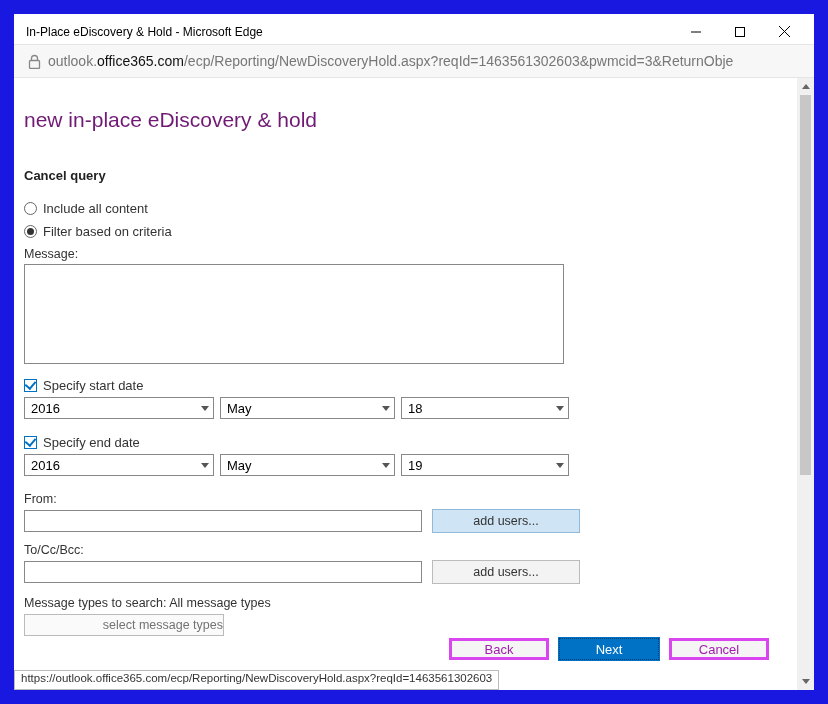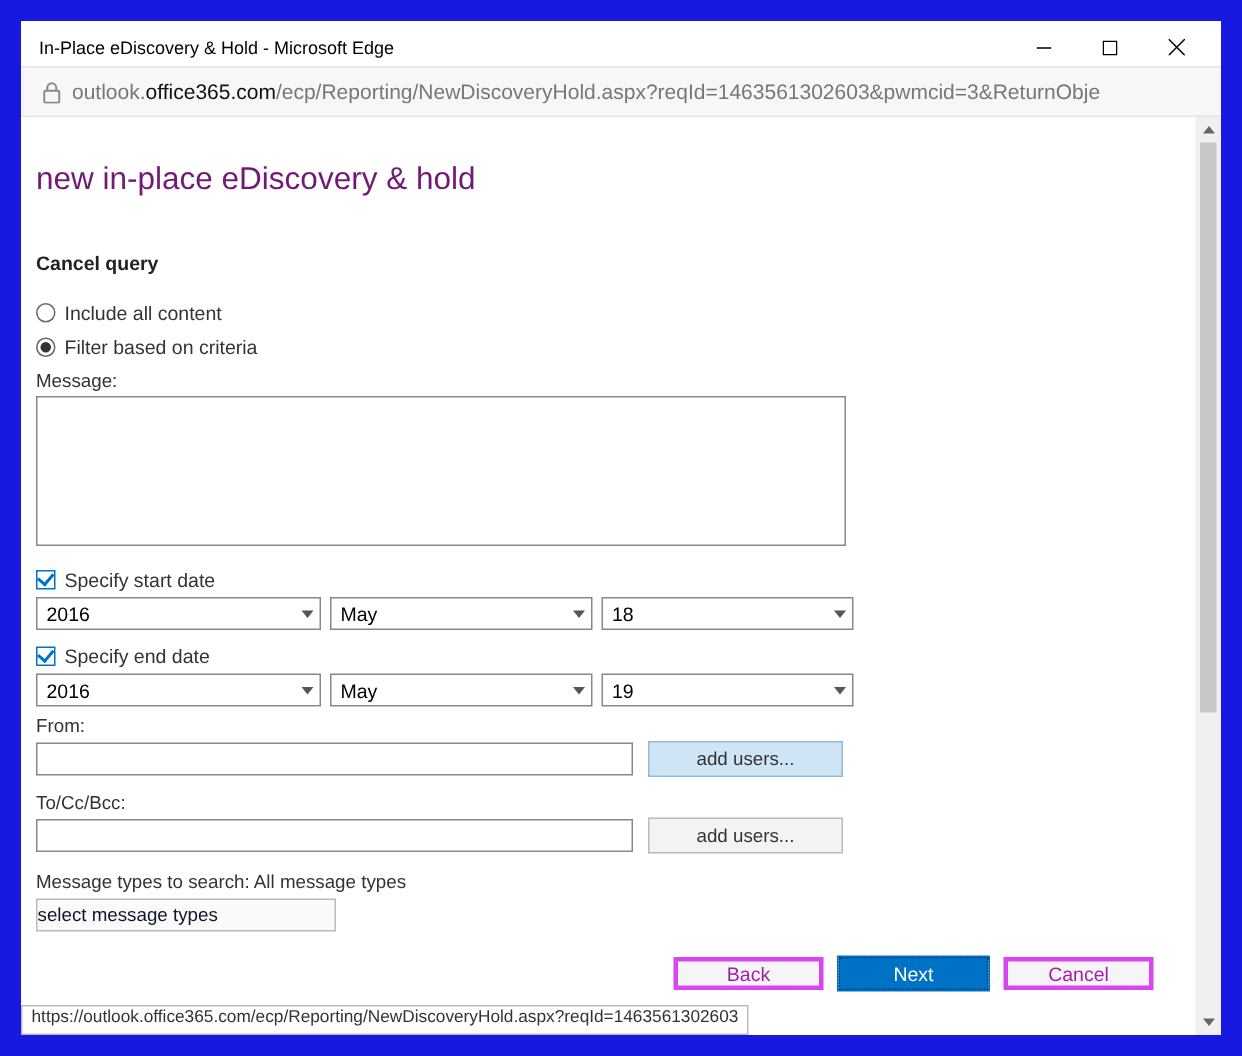--- a/index.html
+++ b/index.html
@@ -76,40 +76,40 @@
   textarea.keywords {
     width: 540px; height: 100px; resize:none; border:1px solid #888; font-family:inherit; font-size:13px; padding:4px;
   }
   .check-row { display:flex; align-items:center; font-size: 13px; color:#333; margin: 10px 0 4px 0; gap:6px; }
   .checkbox {
     width:13px; height:13px; border:1px solid #0072c6; position:relative; flex-shrink:0;
   }
   .checkbox.checked::after {
     content:""; position:absolute; left:2px; top:-1px; width:5px; height:8px; border:solid #0072c6; border-width:0 2px 2px 0; transform:rotate(40deg);
   }
-  .date-row { display:flex; gap:6px; margin-bottom: 0; }
+  .date-row { display:flex; gap:6px; margin-bottom: 16px; }
   .select {
     border:1px solid #888; height:22px; display:flex; align-items:center; justify-content:space-between;
     padding: 0 4px 0 6px; font-size:13px; background:#fff;
   }
   .select.year { width: 190px; }
   .select.month { width: 175px; }
   .select.day { width: 168px; }
   .chev { width:0; height:0; border-left:4px solid transparent; border-right:4px solid transparent; border-top:5px solid #555; }
   .hrow { display:flex; gap:10px; align-items:center; margin-top:3px; }
   .txt-input { border:1px solid #888; height:22px; width: 398px; padding:0 4px; font-size:13px; }
   .add-btn {
-    height:24px; width:130px; border:1px solid #93b9d9; background:#cfe5f6; font-size:12.5px; color:#333;
+    height:24px; width:148px; border:1px solid #93b9d9; background:#cfe5f6; font-size:12.5px; color:#333;
     display:flex; align-items:center; justify-content:center;
   }
   .add-btn.plain { background:#f3f3f3; border-color:#bbb; }
   .msg-row { font-size:12.5px; color:#333; margin-top:12px; }
   .sel-types {
     margin-top:4px; height:22px; width:200px; border:1px solid #bbb; background:#fafafa;
-    font-size:12.5px; color:#0f172a; display:flex; align-items:center; justify-content:flex-start;
+    font-size:12.5px; color:#737373; display:flex; align-items:center; justify-content:flex-end;
   }
   .scrollbar {
     width: 17px; background:#f0f0f0; position:relative; border-left:0px solid #ddd;
   }
   .scroll-up, .scroll-down {
     position:absolute; left:0; width:17px; height:17px; display:flex; align-items:center; justify-content:center;
   }
   .scroll-up{ top:0; } .scroll-down{ bottom:0; }
   .scroll-thumb {
     position:absolute; left:3px; width:11px; top:17px; height:380px; background:#c7c7c7; border-radius:0;

